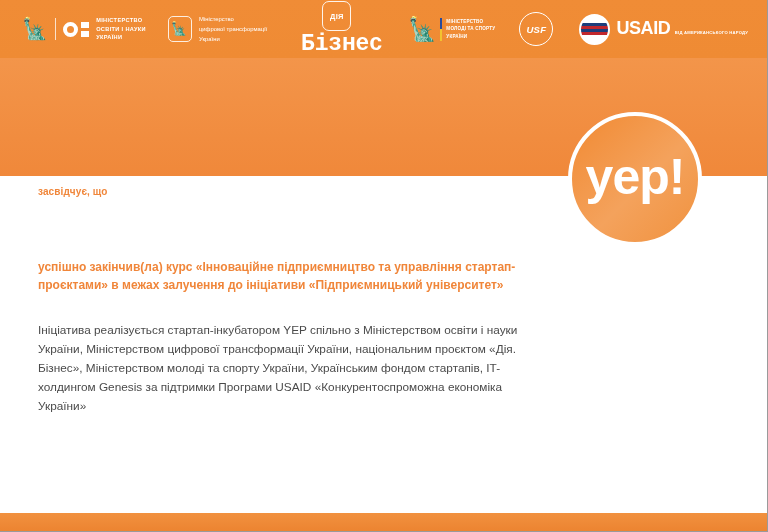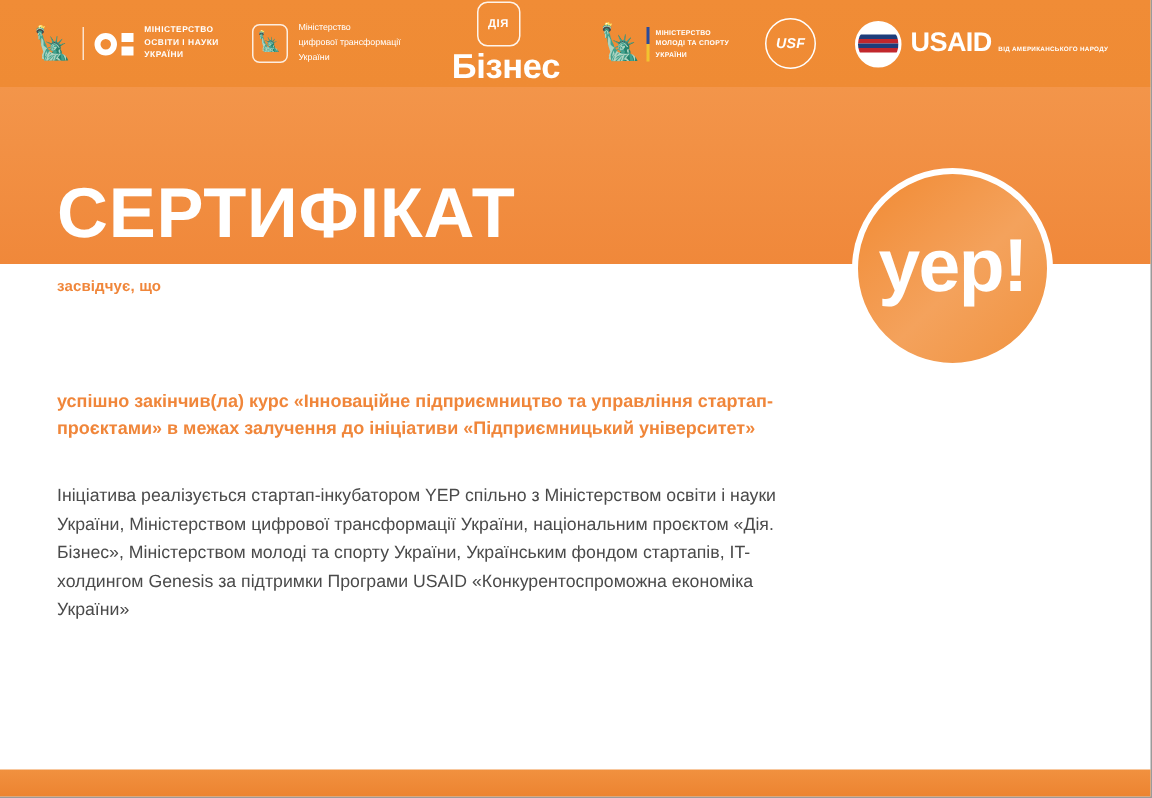--- a/index.html
+++ b/index.html
@@ -69,20 +69,21 @@
 
   .diia-logo{display:flex;align-items:center;margin-left:24px;flex-direction:column;}
   .diia-badge{
     width:27px;height:28px;border:1.4px solid rgba(255,255,255,.9);
     border-radius:7px;display:flex;align-items:center;justify-content:center;
     color:#fff;font-size:7.5px;font-weight:bold;letter-spacing:.3px;
   }
   .diia-word{
     margin-left:10px;color:#fff;font-size:23px;font-weight:bold;
     letter-spacing:-.2px;
+    font-family:Liberation Mono, monospace;
   }
 
   .msport-logo{display:flex;align-items:center;margin-left:26px;}
   .msport-trident{font-size:23px;}
   .msport-bar{
     width:2px;height:23px;margin:0 4px 0 3px;
     background:linear-gradient(180deg,#2a4b9b 0%,#2a4b9b 50%,#f2c230 50%,#f2c230 100%);
   }
   .msport-text{
     color:#fff;font-size:4.6px;font-weight:bold;line-height:1.6;
@@ -268,21 +269,20 @@
         </span>
       <span class="usaid-txt">
         <span class="usaid-word">USAID</span>
         <span class="usaid-sub">ВІД АМЕРИКАНСЬКОГО НАРОДУ</span>
       </span>
     </div>
 
   </div>
 
   <div class="title-band"></div>
-  <h1 class="cert-title">СЕРТИФІКАТ</h1>
 
   <div class="yep-badge">
     <span class="yep-text">yep!</span>
   </div>
 
   <div class="attest">засвідчує, що</div>
   <div class="course-line">успішно закінчив(ла) курс «Інноваційне підприємництво та управління стартап-проєктами» в межах залучення до ініціативи «Підприємницький університет»</div>
   <div class="description">Ініціатива реалізується стартап-інкубатором YEP спільно з Міністерством освіти і науки України, Міністерством цифрової трансформації України, національним проєктом «Дія. Бізнес», Міністерством молоді та спорту України, Українським фондом стартапів, IT-холдингом Genesis за підтримки Програми USAID «Конкурентоспроможна економіка України»</div>
 
 

